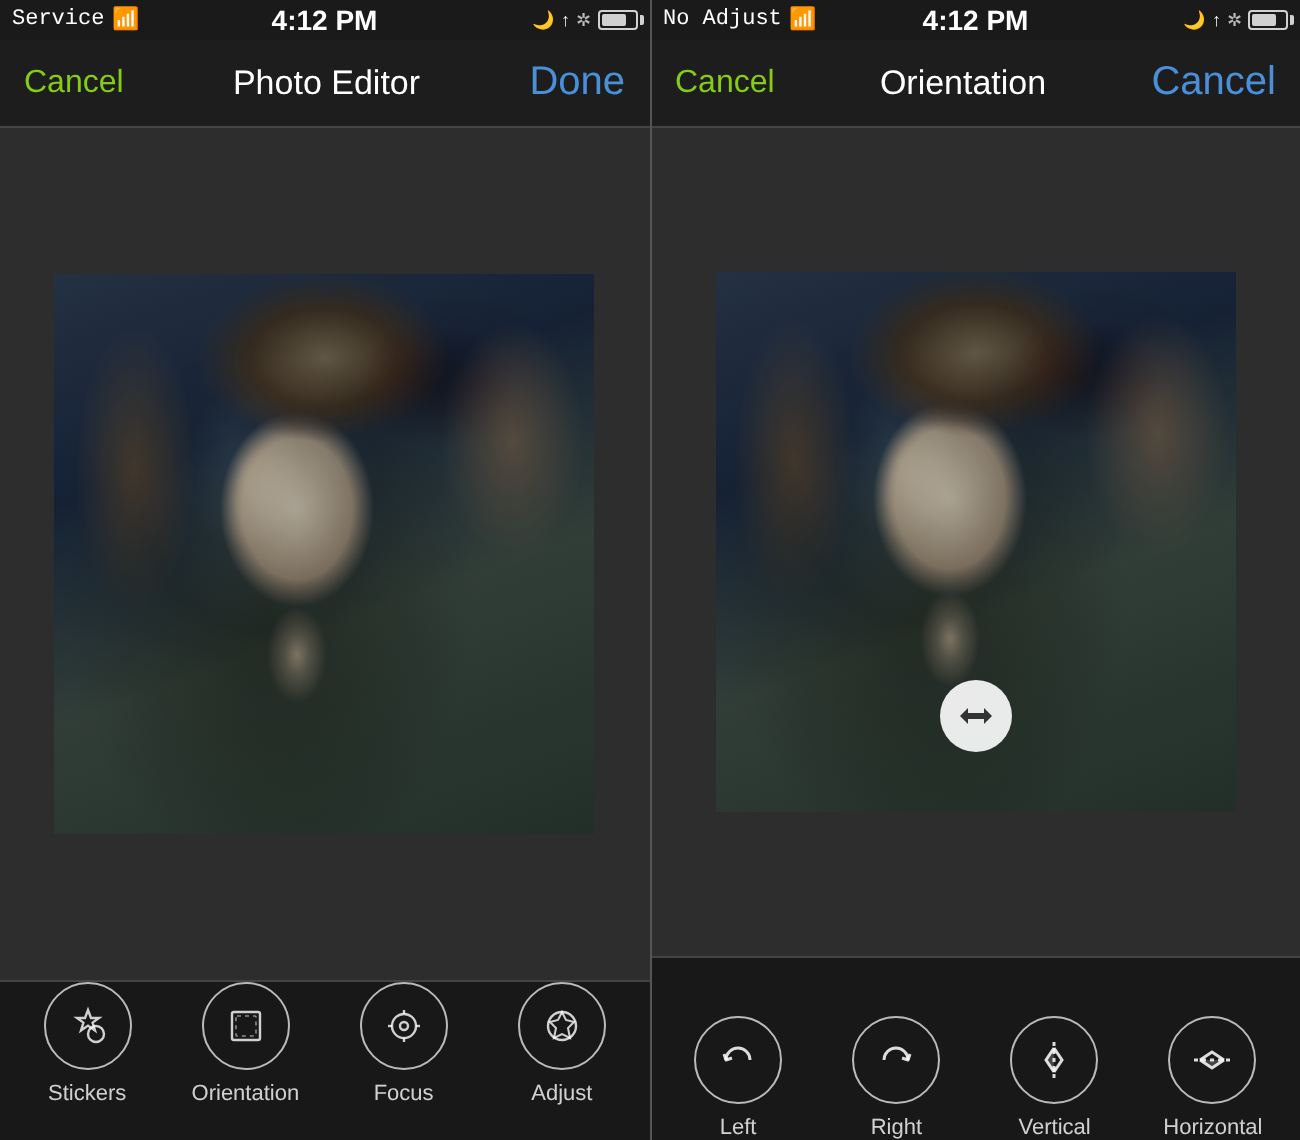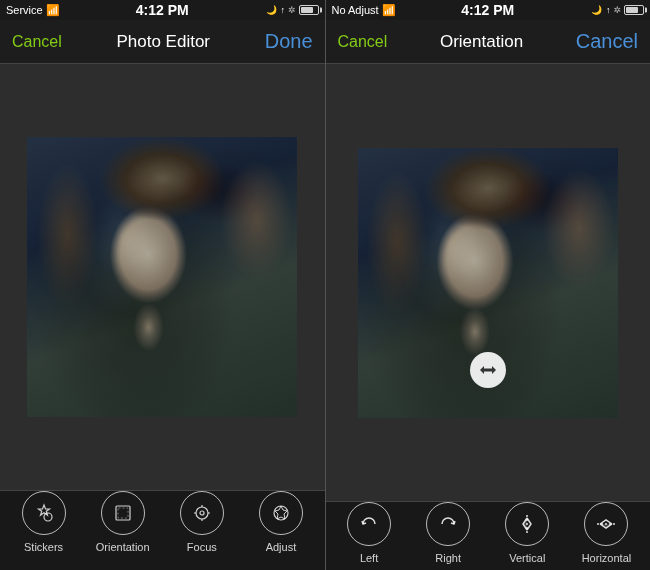--- a/index.html
+++ b/index.html
@@ -34,20 +34,21 @@
       color: #fff;
       flex-shrink: 0;
     }
 
     .status-left {
       display: flex;
       align-items: center;
       gap: 4px;
       font-size: 11px;
       font-weight: 500;
+      font-family: Liberation Mono, monospace;
     }
 
     .status-center {
       font-size: 14px;
       font-weight: 700;
       position: absolute;
       left: 50%;
       transform: translateX(-50%);
     }
 
@@ -192,24 +193,24 @@
     }
 
     .tool-label {
       color: rgba(255,255,255,0.8);
       font-size: 11px;
       text-align: center;
     }
 
     
     .orient-toolbar {
-      height: 69px;
+      height: 92px;
       background: rgba(25,25,25,0.97);
       display: flex;
-      align-items: flex-start;
+      align-items: flex-end;
       justify-content: space-around;
       padding: 0 4px;
       flex-shrink: 0;
       border-top: 1px solid #444;
     }
 
     
     .battery-icon {
       width: 20px;
       height: 10px;

